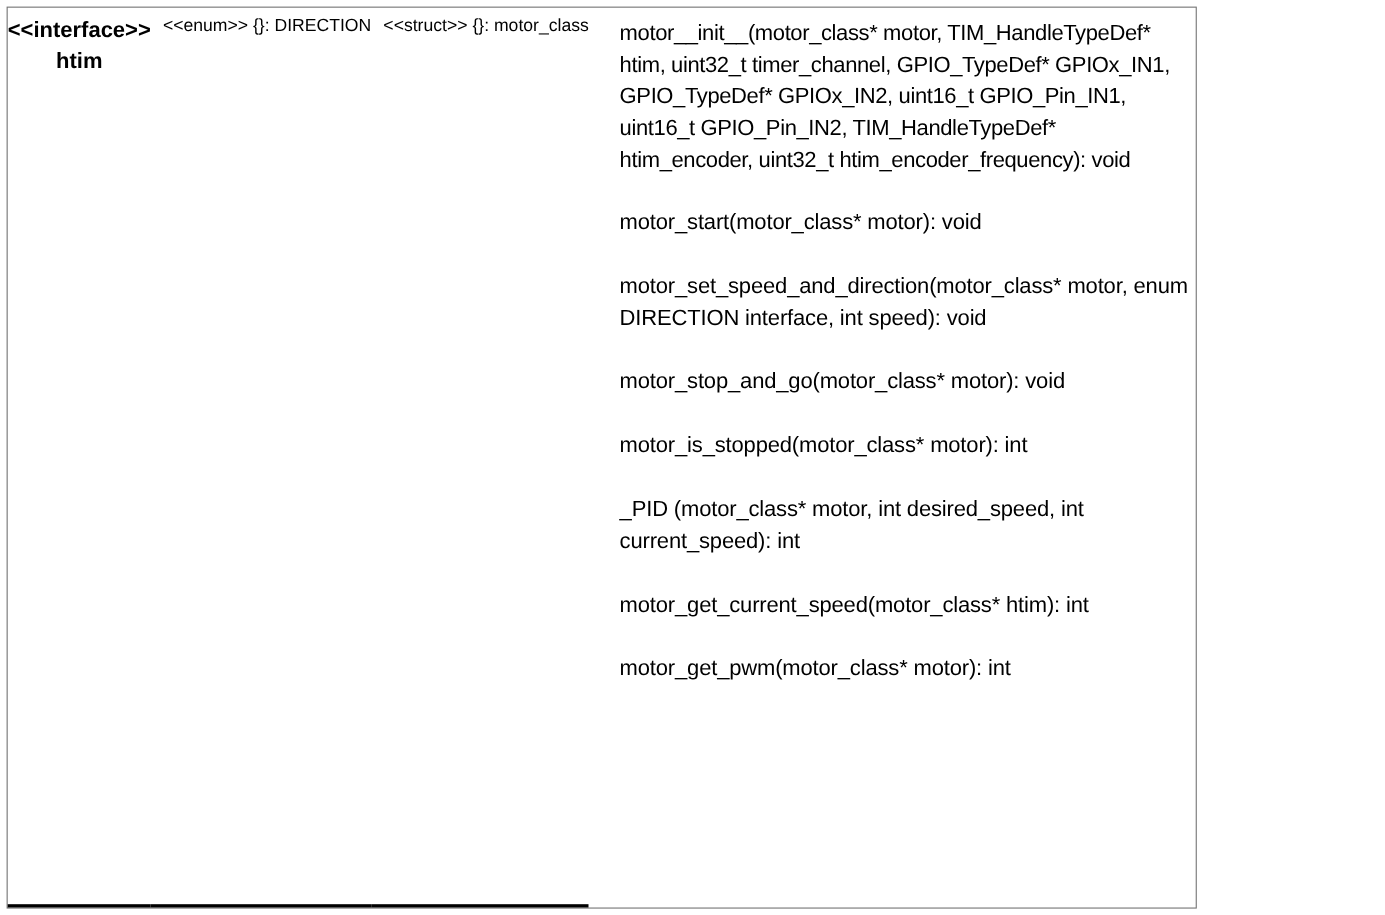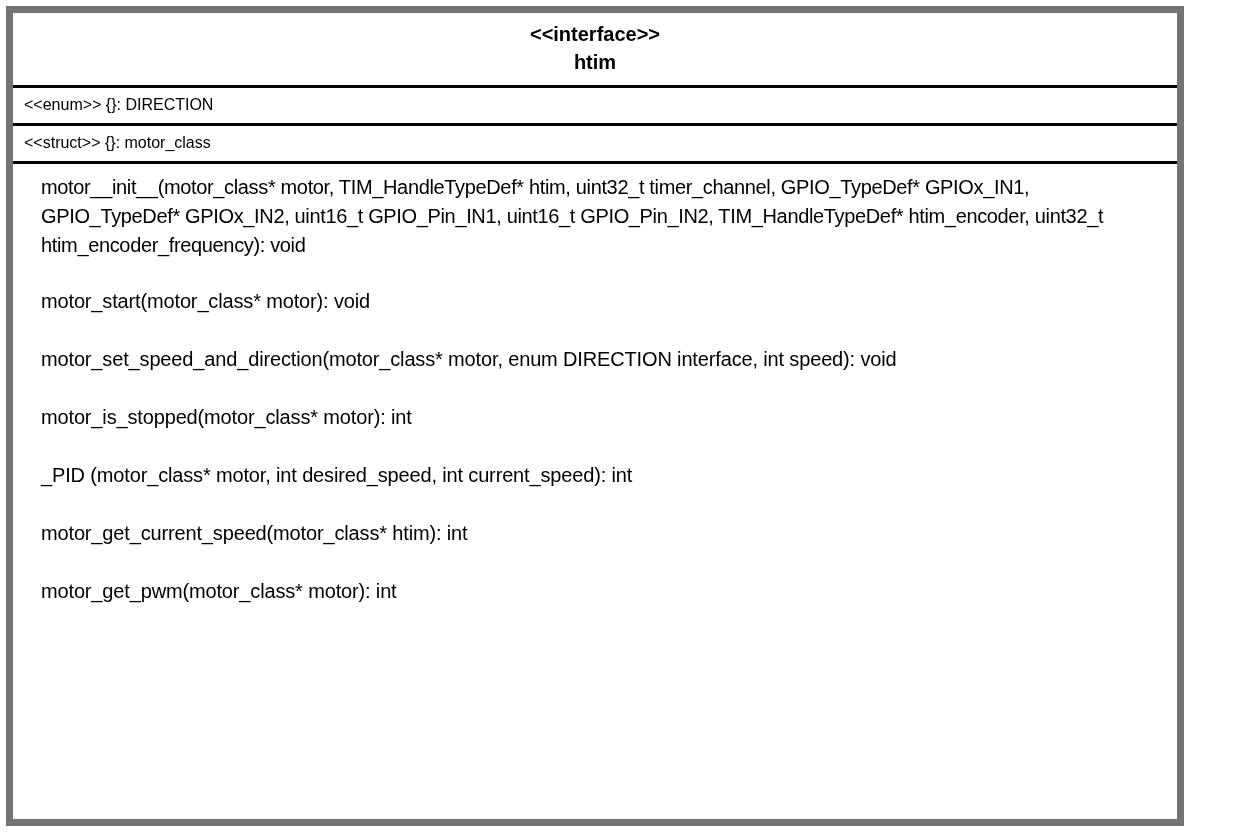--- a/index.html
+++ b/index.html
@@ -12,27 +12,27 @@
     height: 832px;
     font-family: "Liberation Sans", sans-serif;
     color: #000000;
     overflow: hidden;
   }
 
   .uml-class {
     position: absolute;
     left: 6px;
     top: 6px;
-    width: 1178px;
+    width: 1082px;
     height: 820px;
     box-sizing: border-box;
-    border: 7px solid #737373;
+    border: 1px solid #737373;
     background: #ffffff;
     display: flex;
-    flex-direction: column;
+    flex-direction: row;
   }
 
   
   .compartment-header {
     border-bottom: 3px solid #000000;
     padding: 7px 0 9px 0;
     text-align: center;
     font-weight: bold;
     font-size: 20px;
     line-height: 28px;
@@ -85,19 +85,20 @@
   </div>
 
   <div class="compartment-row">&lt;&lt;enum&gt;&gt; {}: DIRECTION</div>
 
   <div class="compartment-row">&lt;&lt;struct&gt;&gt; {}: motor_class</div>
 
   <div class="compartment-operations">
     <div class="operation op-init">motor__init__(motor_class* motor, TIM_HandleTypeDef* htim, uint32_t timer_channel, GPIO_TypeDef* GPIOx_IN1, GPIO_TypeDef* GPIOx_IN2, uint16_t GPIO_Pin_IN1, uint16_t GPIO_Pin_IN2, TIM_HandleTypeDef* htim_encoder, uint32_t htim_encoder_frequency): void</div>
     <div class="operation">motor_start(motor_class* motor): void</div>
     <div class="operation">motor_set_speed_and_direction(motor_class* motor, enum DIRECTION interface, int speed): void</div>
+    <div class="operation">motor_stop_and_go(motor_class* motor): void</div>
     <div class="operation">motor_is_stopped(motor_class* motor): int</div>
     <div class="operation">_PID (motor_class* motor, int desired_speed, int current_speed): int</div>
     <div class="operation">motor_get_current_speed(motor_class* htim): int</div>
     <div class="operation">motor_get_pwm(motor_class* motor): int</div>
   </div>
 
 </div>
 
 </body></html>

